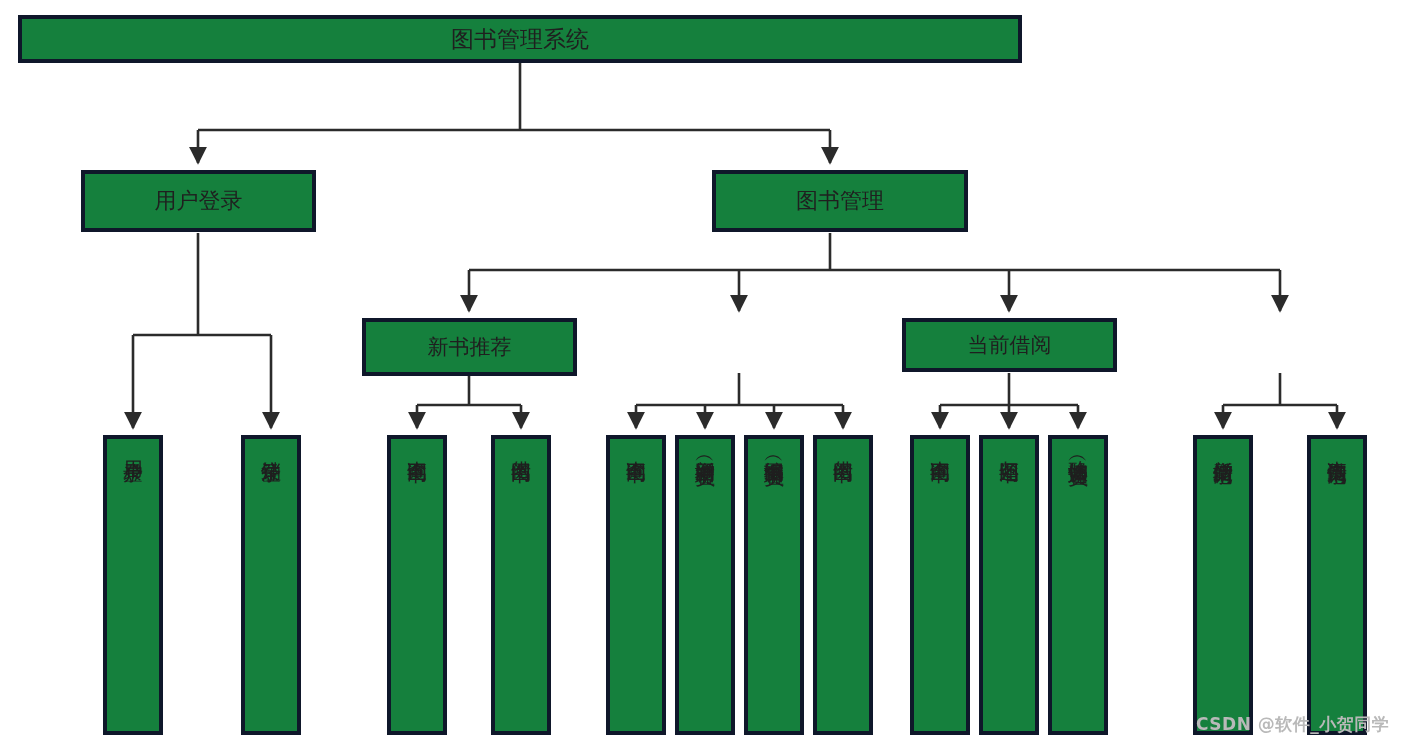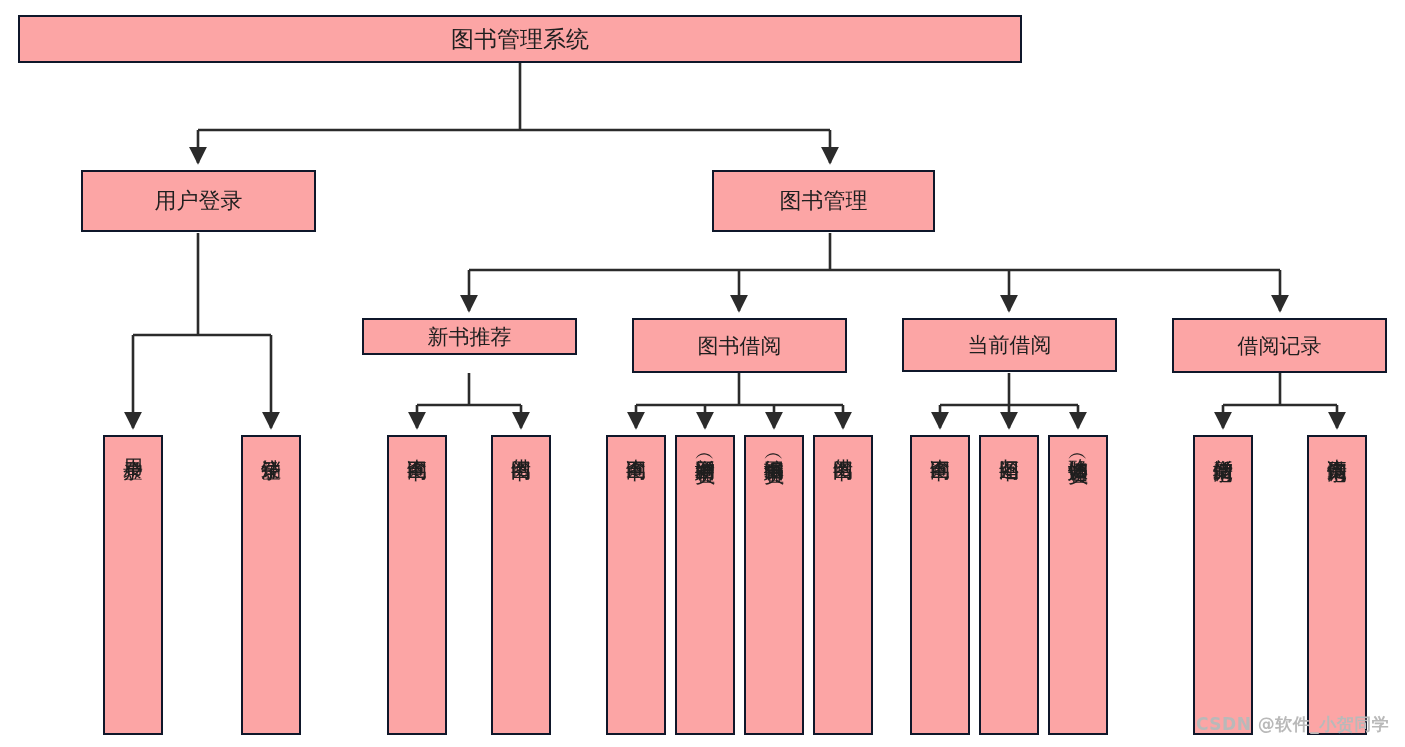--- a/index.html
+++ b/index.html
@@ -22,22 +22,22 @@
     position: absolute;
     left: 0;
     top: 0;
     width: 1405px;
     height: 747px;
     pointer-events: none;
   }
   .node {
     position: absolute;
     box-sizing: border-box;
-    border: 2px solid #0f172a;
-    background: #fca5a5;
+    border: 4px solid #0f172a;
+    background: #15803d;
     display: flex;
     align-items: center;
     justify-content: center;
     color: #1f1f1f;
   }
   .node.root {
     font-size: 23px;
   }
   .node.level2 {
     font-size: 22px;
@@ -128,35 +128,29 @@
     </g>
   </svg>
 
   <div class="node root" style="left:18px; top:15px; width:1004px; height:48px;">
     <span>图书管理系统</span>
   </div>
 
   <div class="node level2" style="left:81px; top:170px; width:235px; height:62px;">
     <span>用户登录</span>
   </div>
-  <div class="node level2" style="left:712px; top:170px; width:223px; height:62px;">
+  <div class="node level2" style="left:712px; top:170px; width:256px; height:62px;">
     <span>图书管理</span>
   </div>
 
-  <div class="node level3" style="left:362px; top:318px; width:215px; height:37px;">
+  <div class="node level3" style="left:362px; top:318px; width:215px; height:58px;">
     <span>新书推荐</span>
-  </div>
-  <div class="node level3" style="left:632px; top:318px; width:215px; height:55px;">
-    <span>图书借阅</span>
   </div>
   <div class="node level3" style="left:902px; top:318px; width:215px; height:54px;">
     <span>当前借阅</span>
-  </div>
-  <div class="node level3" style="left:1172px; top:318px; width:215px; height:55px;">
-    <span>借阅记录</span>
   </div>
 
   <div class="node leaf" style="left:103px; top:435px; width:60px; height:300px;">
     <span class="vlabel">用户登录</span>
   </div>
   <div class="node leaf" style="left:241px; top:435px; width:60px; height:300px;">
     <span class="vlabel">注销登录</span>
   </div>
 
   <div class="node leaf" style="left:387px; top:435px; width:60px; height:300px;">

